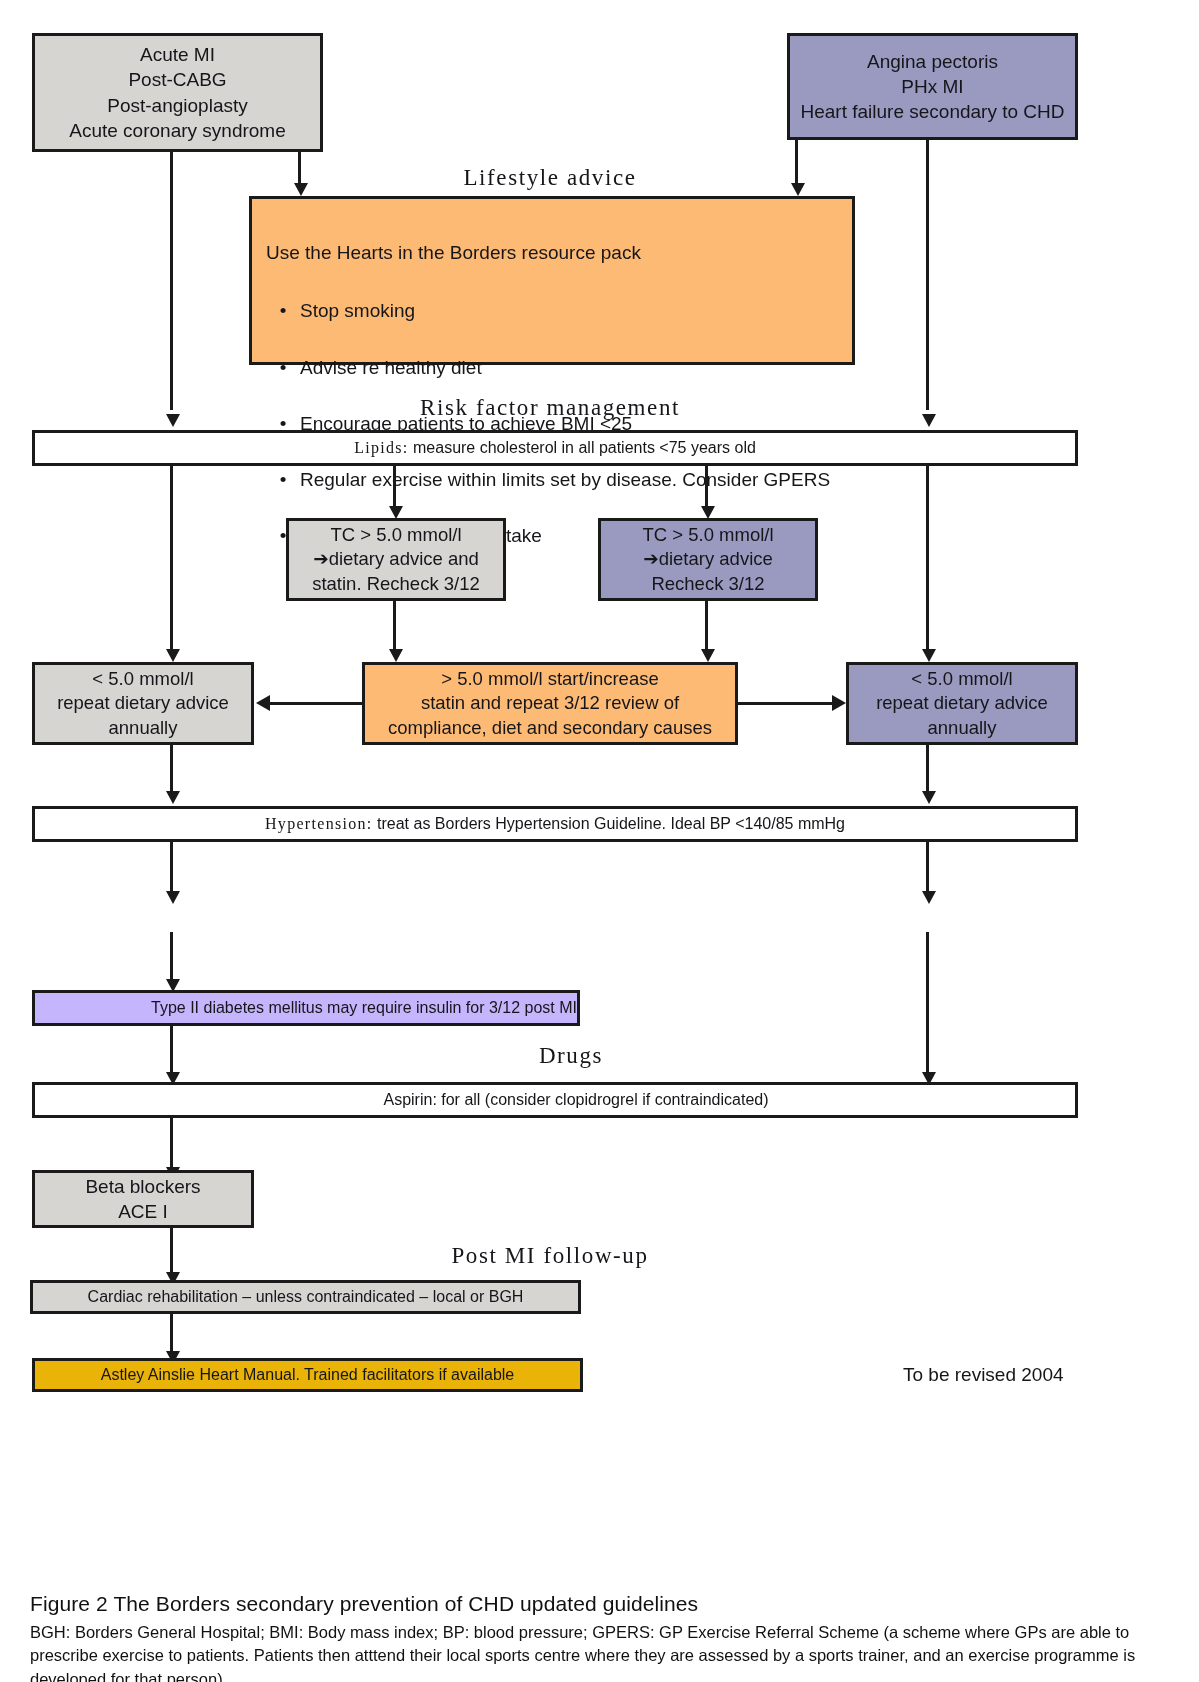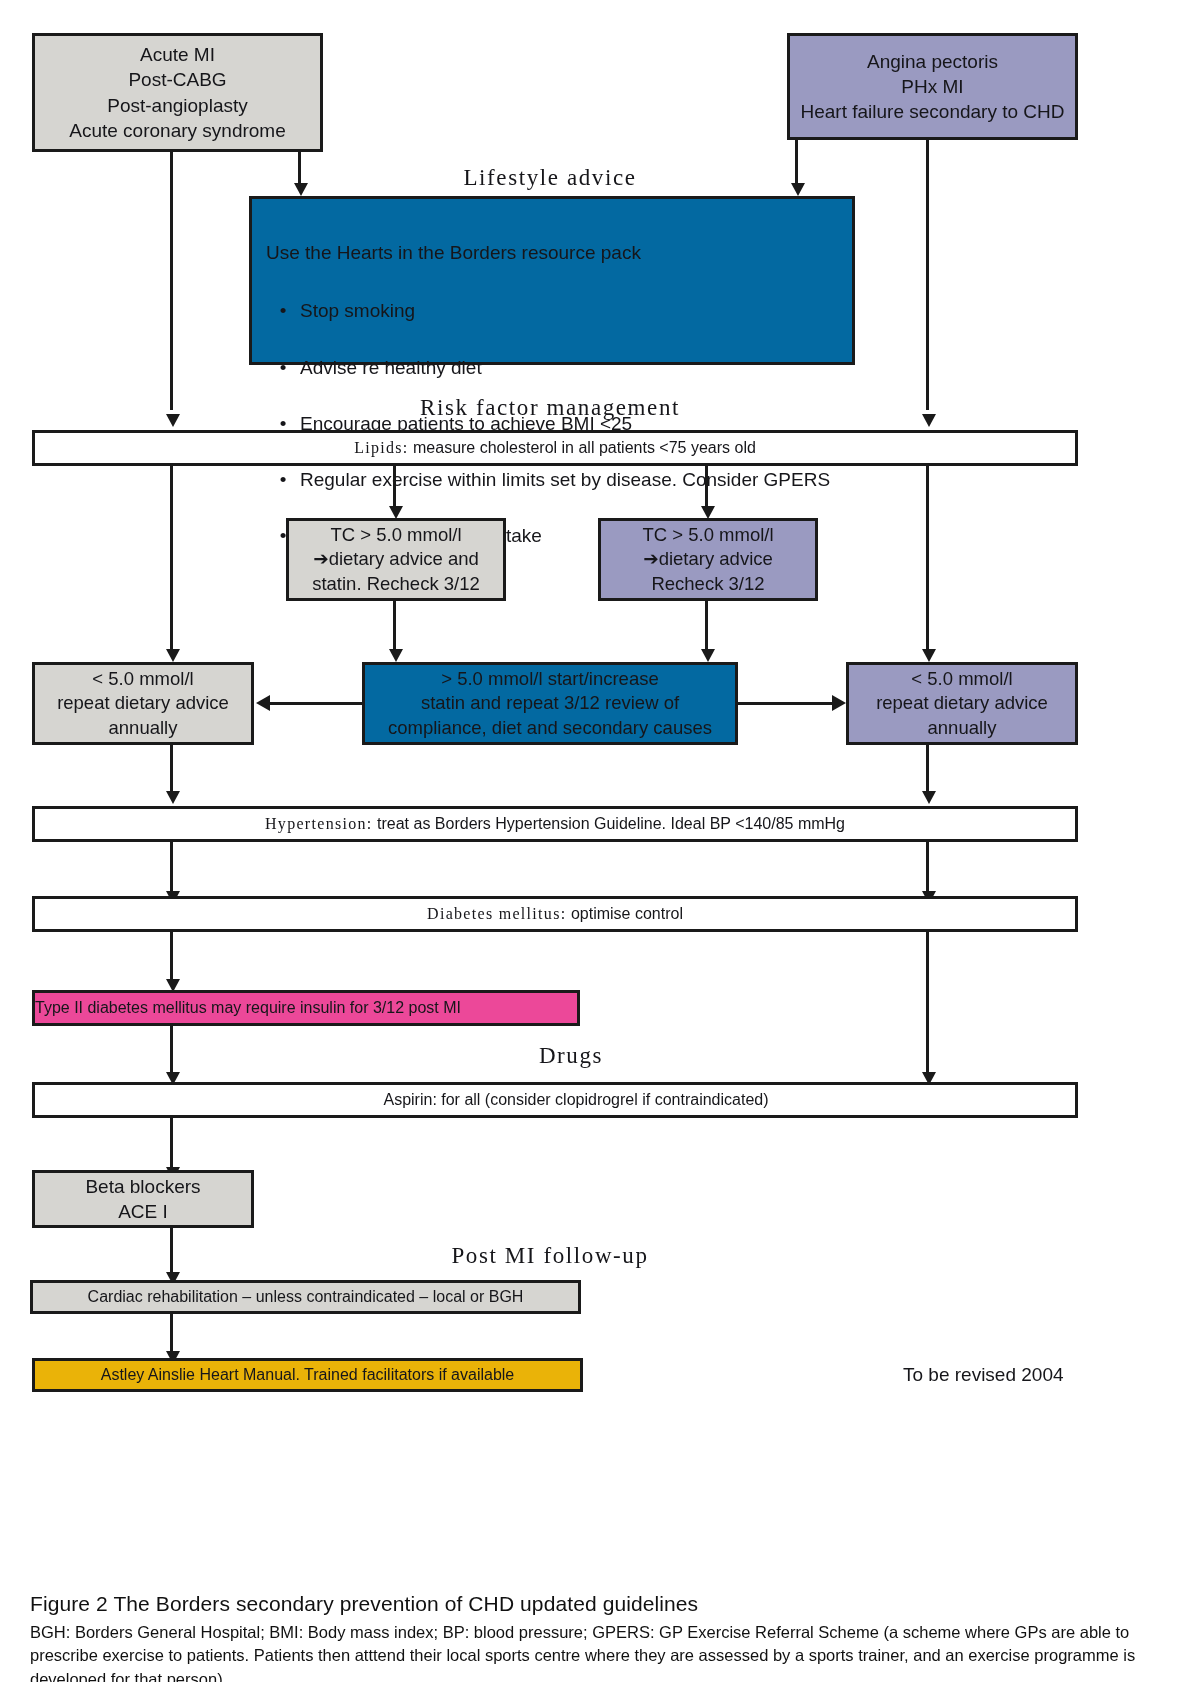--- a/index.html
+++ b/index.html
@@ -19,21 +19,21 @@
     position: absolute;
     left: 0; top: 0;
     width: 1199px;
     height: 1682px;
   }
   
   .box {
     position: absolute;
     box-sizing: border-box;
     border: 3px solid #1a1a1a;
-    background: #0369a1;
+    background: #fdba74;
     display: flex;
     flex-direction: column;
     align-items: center;
     justify-content: center;
     text-align: center;
     font-size: 19px;
     line-height: 1.32;
     color: #16161a;
     white-space: pre-line;
   }
@@ -261,33 +261,28 @@
       <span class="sf">Hypertension:</span><span> treat as Borders Hypertension Guideline. Ideal BP &lt;140/85 mmHg</span>
     </span>
   </div>
 
   <div class="vline" style="left:170px; top:842px; height:50px;"></div>
   <div class="arrow-down" style="left:166px; top:891px;"></div>
 
   <div class="vline" style="left:926px; top:842px; height:50px;"></div>
   <div class="arrow-down" style="left:922px; top:891px;"></div>
 
-  <div class="bar" style="left:32px; top:896px; width:1046px; height:36px;">
-    <span class="sfwrap">
-      <span class="sf">Diabetes mellitus:</span><span> optimise control</span>
-    </span>
-  </div>
 
   <div class="vline" style="left:170px; top:932px; height:48px;"></div>
   <div class="arrow-down" style="left:166px; top:979px;"></div>
 
   <div class="vline" style="left:926px; top:932px; height:141px;"></div>
   <div class="arrow-down" style="left:922px; top:1072px;"></div>
 
-  <div class="bar grey-bar" style="left:32px; top:990px; width:548px; height:36px; background:#ec4899; justify-content:flex-start;">
+  <div class="bar grey-bar" style="left:32px; top:990px; width:548px; height:36px; background:#c4b5fd; justify-content:flex-end;">
     <span>Type II diabetes mellitus may require insulin for 3/12 post MI</span>
   </div>
 
   <div class="heading" style="left:0px; top:1043px; width:1100px;margin-left:21px;">Drugs</div>
 
   <div class="vline" style="left:170px; top:1026px; height:47px;"></div>
   <div class="arrow-down" style="left:166px; top:1072px;"></div>
 
   <div class="bar" style="left:32px; top:1082px; width:1046px; height:36px;padding-left:42px;">
     <span>Aspirin: for all (consider clopidrogrel if contraindicated)</span>

